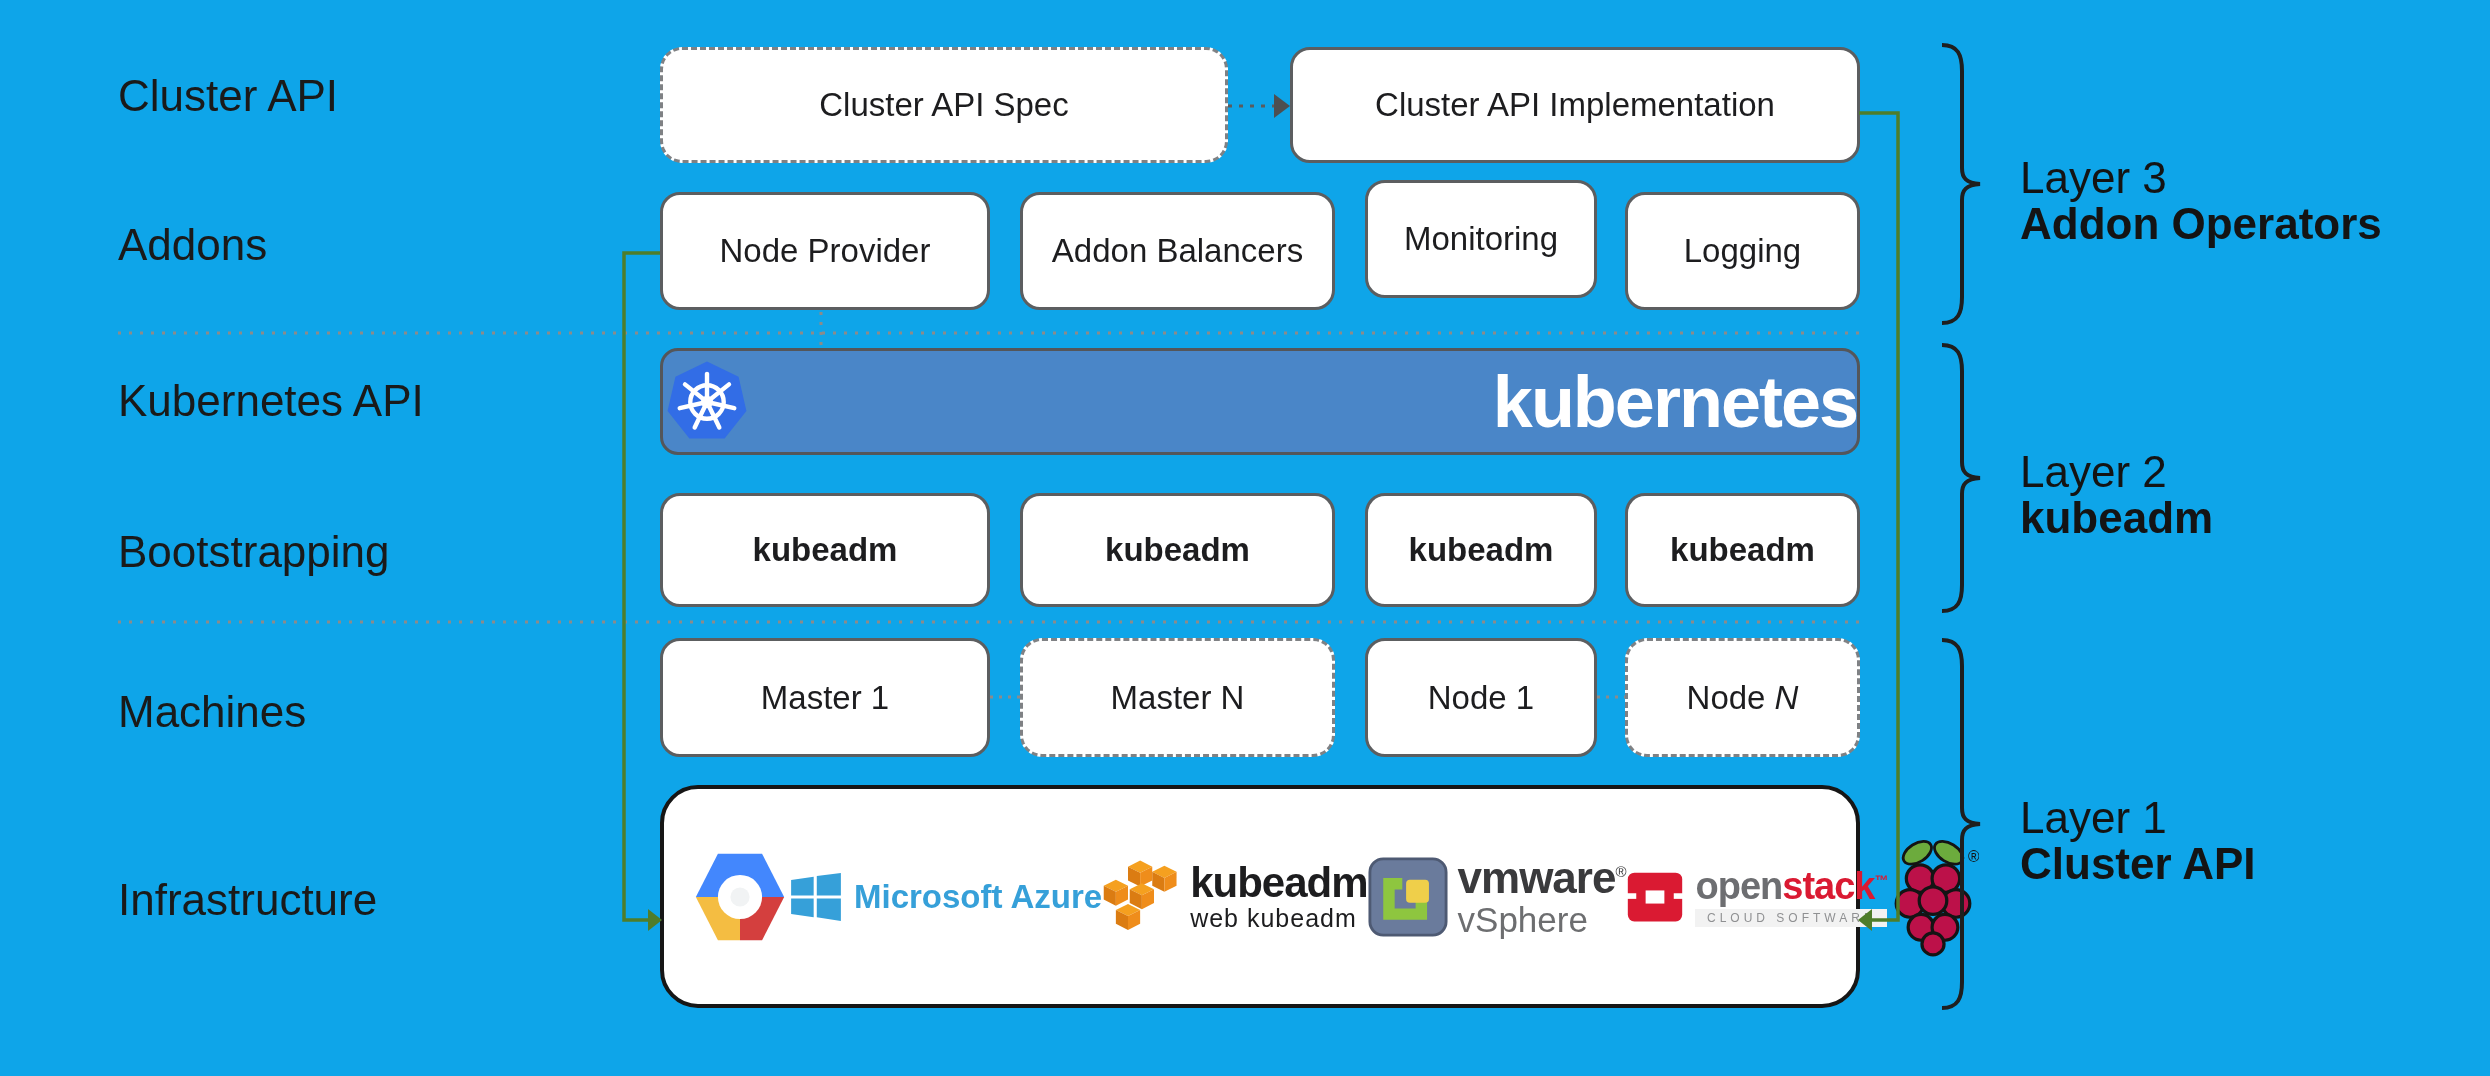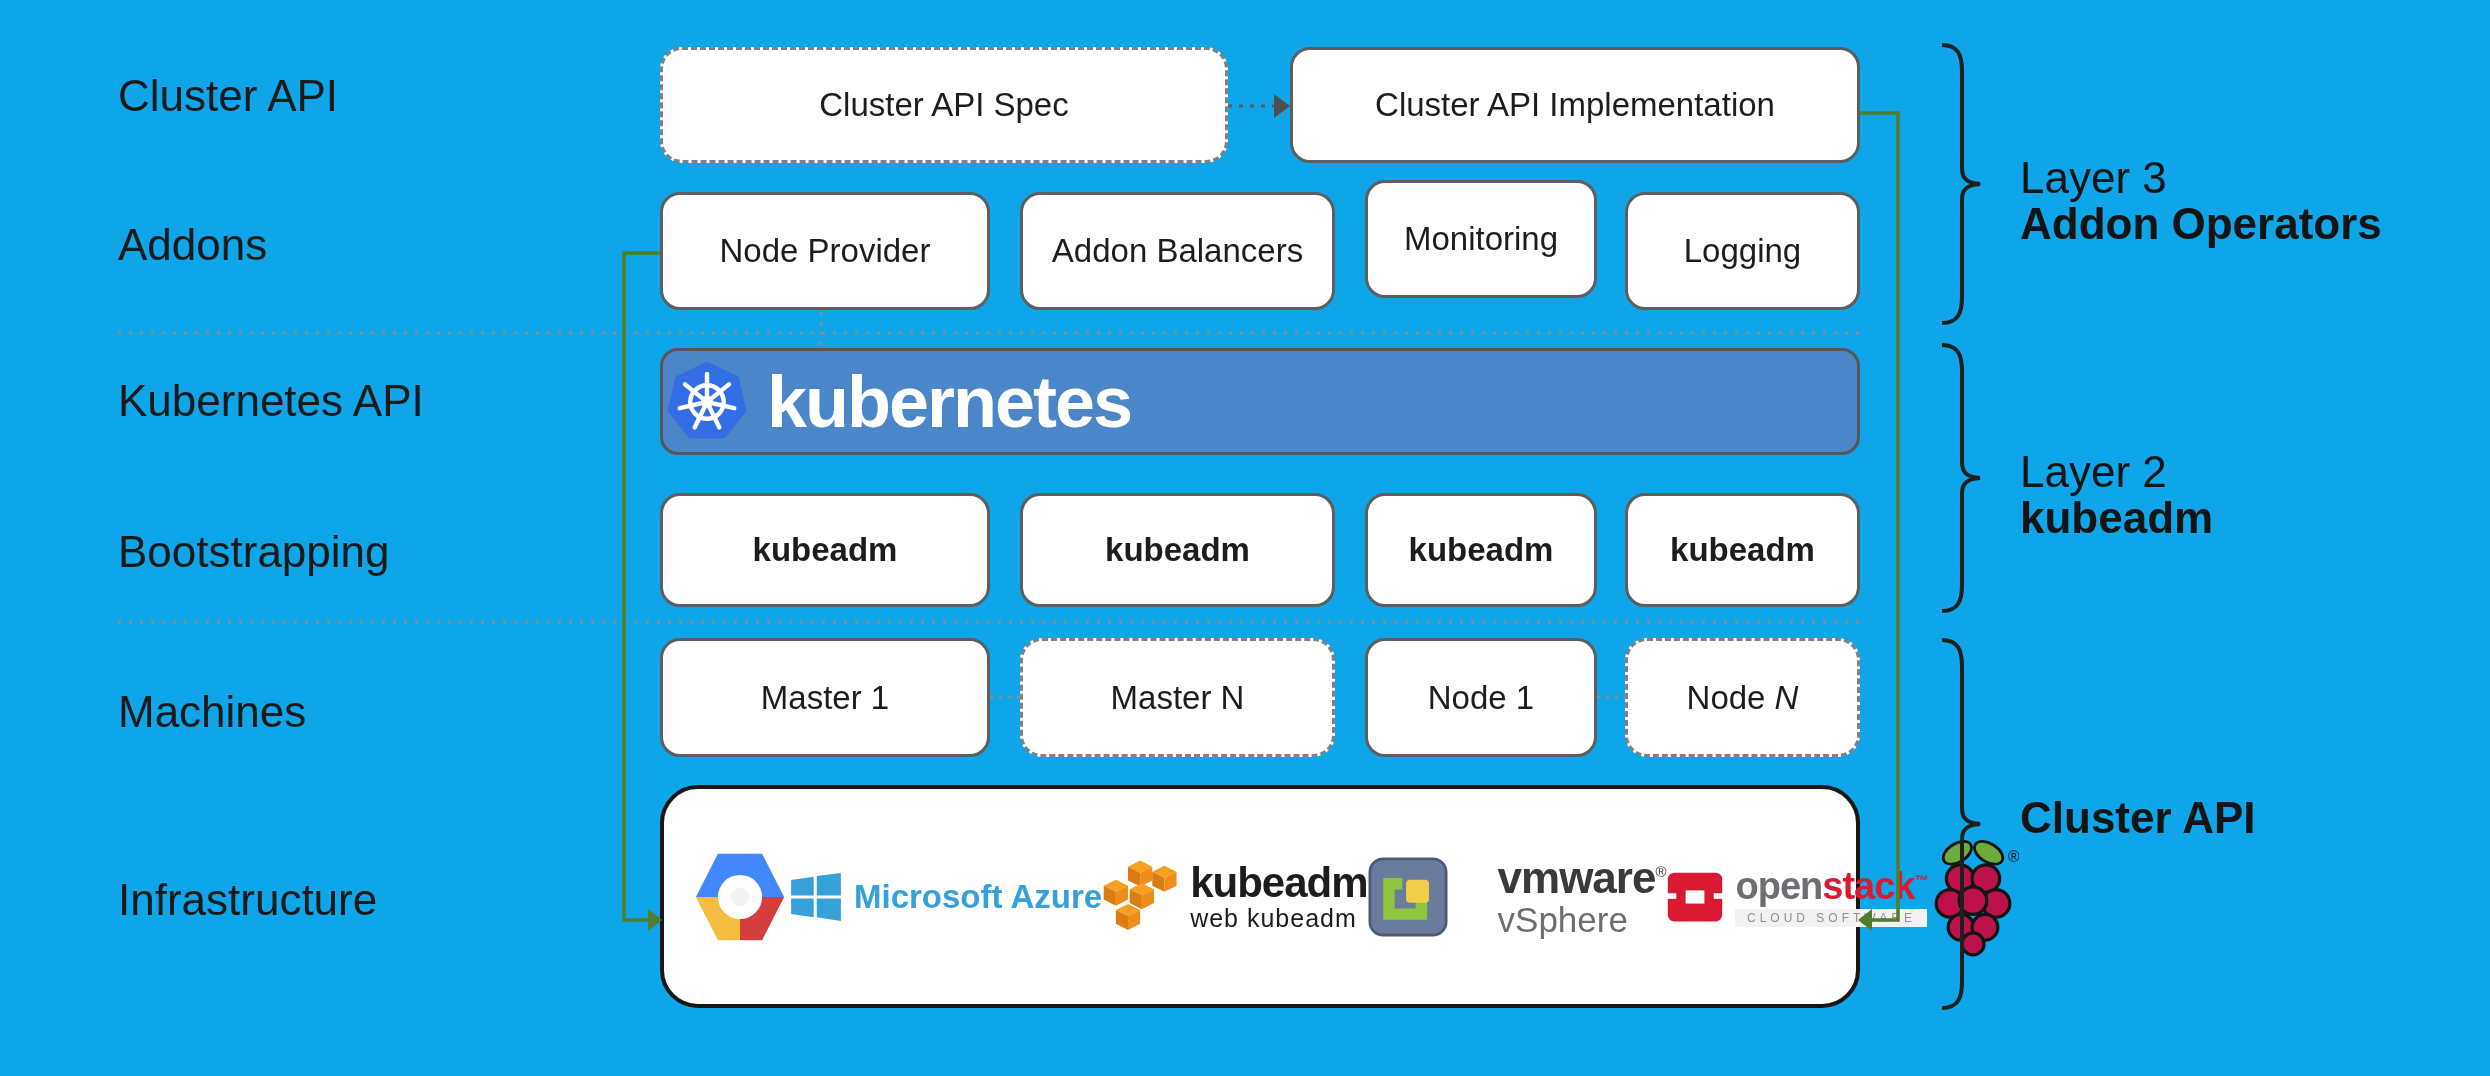--- a/index.html
+++ b/index.html
@@ -15,34 +15,34 @@
     position:absolute; box-sizing:border-box; background:#fff;
     border:3px solid var(--border-gray); border-radius:20px;
     display:flex; align-items:center; justify-content:center;
     font-size:33px; color:#1d1d1f; white-space:nowrap;
   }
   .box.dashed { border:3px dashed var(--dash-gray); border-radius:22px; }
   .box.bold { font-weight:bold; }
   .banner {
     position:absolute; left:660px; top:348px; width:1200px; height:107px; box-sizing:border-box;
     background:var(--banner-blue); border:3px solid #54565a; border-radius:18px;
-    display:flex; align-items:center; justify-content:flex-start; gap:16px;
+    display:flex; align-items:center; justify-content:space-between; gap:16px;
   }
   .k8s-wordmark { font-size:72px; font-weight:bold; color:#ffffff; letter-spacing:-2px; }
   .infra {
     position:absolute; left:660px; top:785px; width:1200px; height:223px; box-sizing:border-box;
     background:#fff; border:4px solid var(--infra-border); border-radius:38px;
     display:flex; align-items:center; justify-content:space-evenly; padding:0 28px;
   }
   .logo { display:flex; align-items:center; gap:10px; flex-shrink:0; }
   .azure-text { font-size:33px; color:var(--azure-blue); font-weight:bold; letter-spacing:0px; }
   .aws-text { display:flex; flex-direction:column; line-height:1; }
   .aws-amazon { font-size:42px; font-weight:bold; color:#1d1d1f; letter-spacing:-1px; }
   .aws-web { font-size:25px; color:#1d1d1f; margin-top:2px; letter-spacing:1px; }
-  .vmw-text { display:flex; flex-direction:column; line-height:1;margin-left:40px; }
+  .vmw-text { display:flex; flex-direction:column; line-height:1; }
   .vmw-line1 { font-size:44px; font-weight:bold; color:var(--vmware-dark); letter-spacing:-1px; }
   .vmw-reg { font-size:15px; vertical-align:super; font-weight:normal; }
   .vmw-line2 { font-size:35px; color:var(--vmware-gray); margin-top:2px; }
   .os-text { display:flex; flex-direction:column; line-height:1; }
   .os-word { font-size:38px; font-weight:bold; letter-spacing:-1px; }
   .os-open { color:var(--openstack-gray); }
   .os-stack { color:var(--openstack-red); }
   .os-tm { font-size:14px; vertical-align:super; color:var(--openstack-red); }
   .os-sub { font-size:12px; letter-spacing:4px; color:#8f9092; background:#f2f2f2; padding:3px 6px; margin-top:4px; text-align:center; }
   .layer-label { position:absolute; left:2020px; line-height:46px; font-size:44px; color:#141414; white-space:nowrap; }
@@ -205,20 +205,21 @@
 
   <div class="layer-label" style="top:155px">
     <div class="l1">Layer 3</div>
     <div class="l2">Addon Operators</div>
   </div>
   <div class="layer-label" style="top:449px">
     <div class="l1">Layer 2</div>
     <div class="l2">kubeadm</div>
   </div>
   <div class="layer-label" style="top:795px">
+    <div class="l1">Layer 1</div>
     <div class="l2">Cluster API</div>
   </div>
 
   <svg class="overlay" width="2490" height="1076" viewBox="0 0 2490 1076">
 
     <path class="dot-line" d="M118,333 H1860" stroke-dasharray="3 8"></path>
     <path class="dot-line" d="M118,622 H1860" stroke-dasharray="3 8"></path>
 
     <path class="dot-line" d="M821,312 V350" stroke-dasharray="3 7"></path>
 

